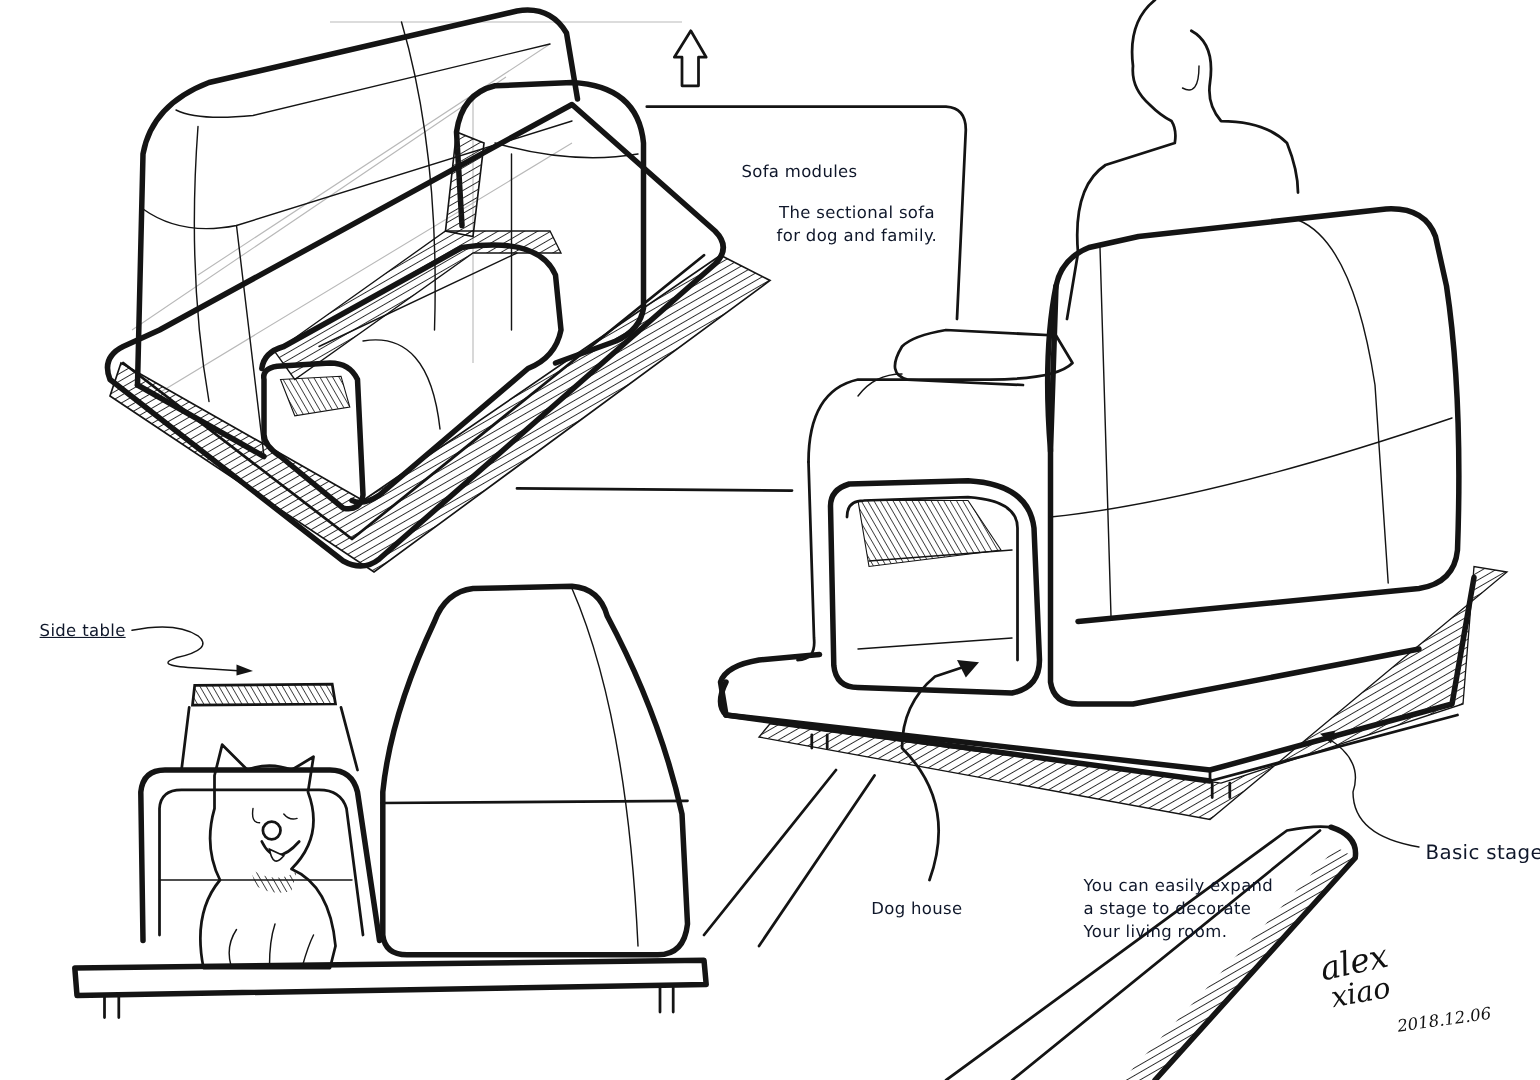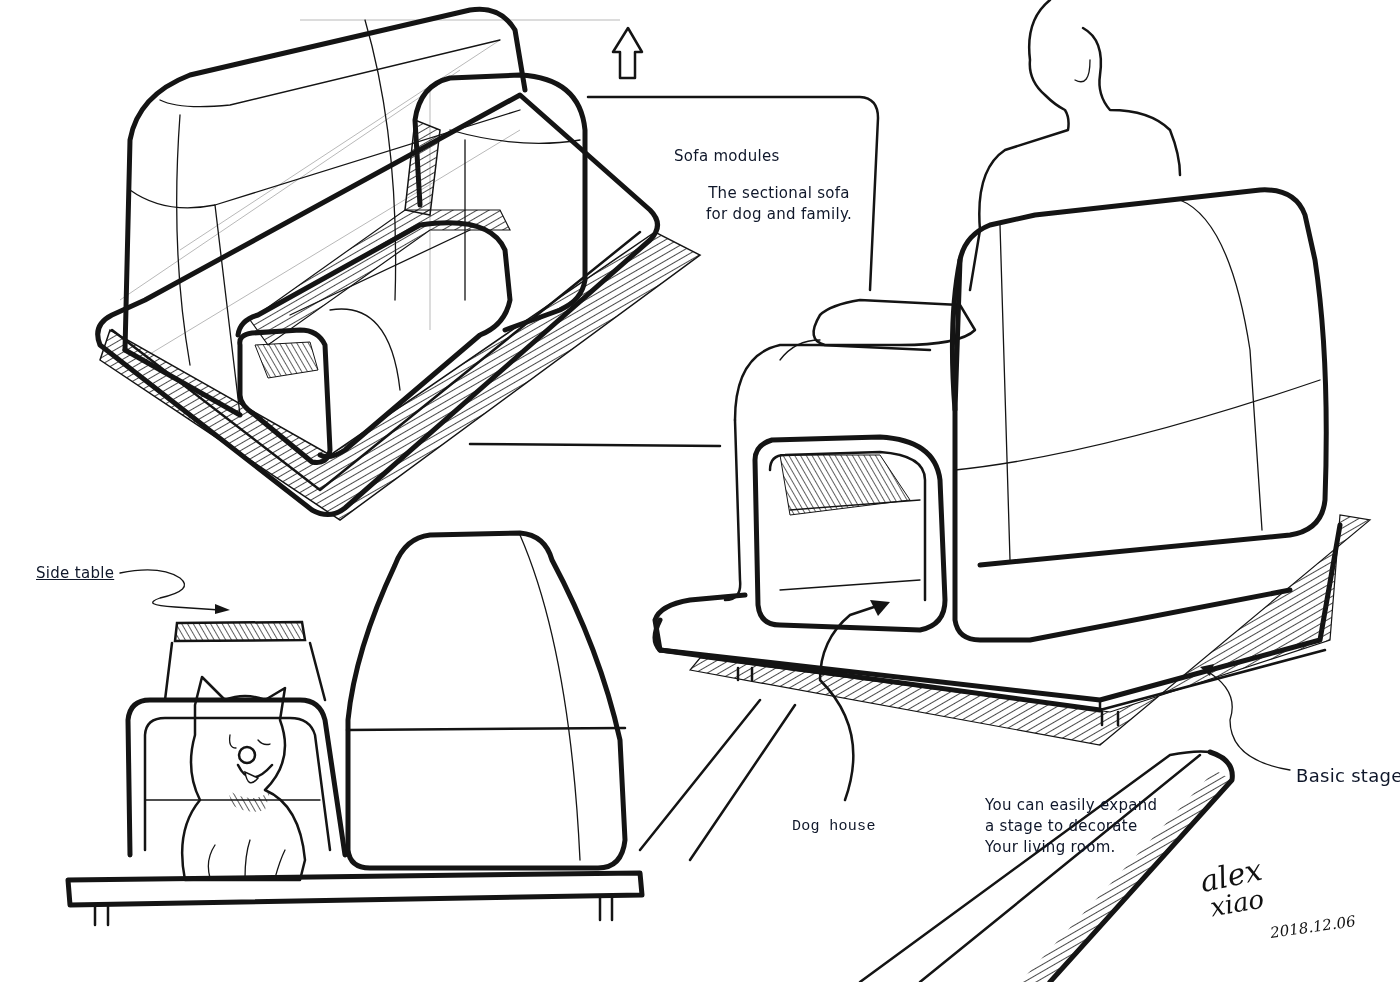--- a/index.html
+++ b/index.html
@@ -140,21 +140,21 @@
     <path class="ink bold" d="M68 880 L640 873 L642 895 L70 905 Z"></path>
     <path class="ink mid" d="M95 905 L95 925 M108 905 L108 925 M600 898 L600 920 M612 898 L612 920"></path>
   </g>
 </svg>
 
 <div class="note" style="left:674px; top:146px;">Sofa modules</div>
 <div class="note" style="left:706px; top:183px;text-align:center;">The sectional sofa
 for dog and family.</div>
 
 <div class="note" style="left:36px; top:563px;text-decoration:underline;">Side table</div>
-<div class="note" style="left:792px; top:816px;font-family:Liberation Mono, monospace;">Dog house</div>
+<div class="note" style="left:792px; top:816px;">Dog house</div>
 <div class="note small" style="left:1296px; top:765px;">Basic stage</div>
 
 <div class="note" style="left:985px; top:795px;">You can easily expand
 a stage to decorate
 Your living room.</div>
 
 <div class="sig" style="left:1200px; top:858px; font-size:30px; transform:rotate(-12deg);">alex</div>
 <div class="sig" style="left:1210px; top:888px; font-size:26px; transform:rotate(-10deg);">xiao</div>
 <div class="sig" style="left:1270px; top:918px; font-size:15px; transform:rotate(-8deg);">2018.12.06</div>
 

